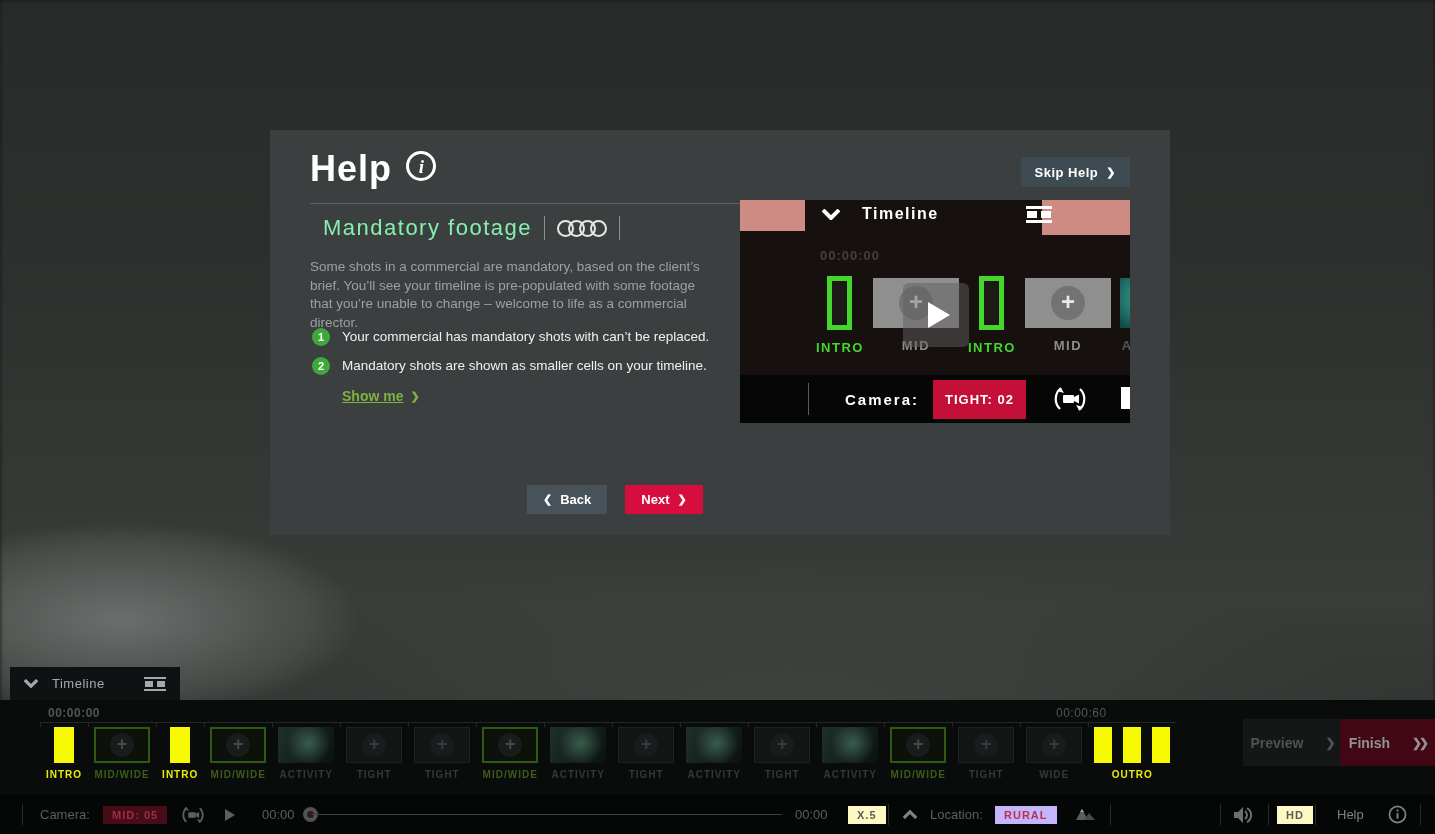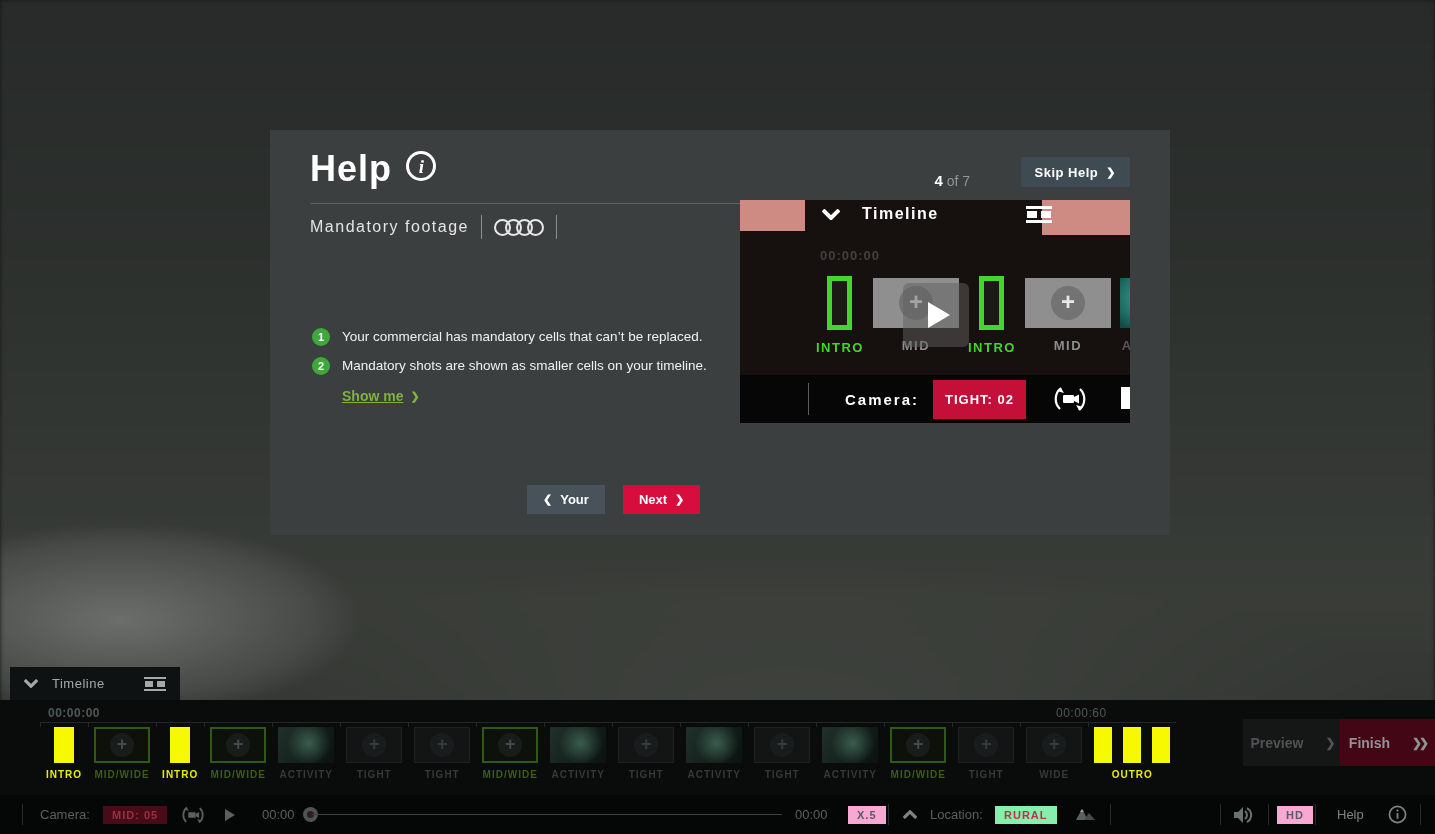--- a/index.html
+++ b/index.html
@@ -28,21 +28,21 @@
   .dlg-pager { position:absolute; left:40px; top:42px; width:660px; text-align:right;
     font-size:14px; color:#8f9797; }
   .dlg-pager b { color:#fff; font-size:15px; }
   .dlg-sep { position:absolute; left:40px; top:73px; width:660px; height:1px; background:#5d6363; }
   .skip-btn { position:absolute; right:40px; top:27px; height:30px; padding:0 14px;
     background:#3f4b52; color:#fff; font-size:13px; font-weight:bold; letter-spacing:.5px;
     display:flex; align-items:center; gap:8px; cursor:pointer; }
   .chev { font-size:11px; font-weight:bold; }
 
   .topic-row { position:absolute; left:40px; top:85px; display:flex; align-items:center; }
-  .topic-title { font-size:16px; color:#e5e5e5; letter-spacing:1.5px; }
+  .topic-title { font-size:22px; color:#86efac; letter-spacing:1.5px;margin-left:13px; }
   .vbar { width:1px; height:24px; background:#8a9090; margin:0 12px; }
   .audi-rings { display:flex; }
   .audi-rings i { width:17px; height:17px; border:2px solid #e8e8e8; border-radius:50%; display:block; }
   .audi-rings i + i { margin-left:-6px; }
 
   .dlg-body { position:absolute; left:40px; top:128px; width:405px; font-size:13.5px;
     line-height:1.38; color:#9aa1a1; }
   .steps { position:absolute; left:42px; top:198px; width:400px; }
   .step { display:flex; align-items:flex-start; margin-bottom:11px; }
   .step-num { flex:0 0 18px; width:18px; height:18px; border-radius:50%; background:#3fa83c;
@@ -139,83 +139,80 @@
   .tl-btn-preview { left:1243px; width:97px; background:#151616; color:#4e5354; }
   .tl-btn-finish { left:1340px; width:95px; background:#430615; color:#8f9394; }
   .tl-btn .chev { font-size:12px; letter-spacing:-3px; }
 
   
   .ctrl { position:absolute; left:0; top:795px; width:1435px; height:39px; background:#050606; z-index:3; }
   .ctrl .item { position:absolute; top:0; height:39px; display:flex; align-items:center; color:#596060; font-size:13px; }
   .cdiv { position:absolute; top:9px; width:1px; height:21px; background:#262b2b; }
   .cbadge { font-size:11px; font-weight:bold; letter-spacing:1px; padding:3px 9px; }
   .badge-red-dim  { background:#470c18; color:#9d2f43; }
-  .badge-red-mid  { background:#86efac; color:#b8334d; }
-  .badge-gray { background:#f9a8d4; color:#565d5d; }
+  .badge-red-mid  { background:#c4b5fd; color:#b8334d; }
+  .badge-gray { background:#fef9c3; color:#565d5d; }
   .play-tri { width:0; height:0; border-left:10px solid #596060; border-top:6px solid transparent; border-bottom:6px solid transparent; }
   .slider-handle { width:15px; height:15px; border-radius:50%; background:#4e5354; display:flex; align-items:center; justify-content:center; }
   .slider-handle i { width:7px; height:7px; border-radius:50%; background:#35191d; }
   .slider-line { position:absolute; left:312px; top:19px; width:470px; height:1px; background:#3c4141; }
   .chev-up { width:14px; height:9px; display:inline-block; }
 </style>
 </head>
 <body>
 
 <div id="stage">
   <div class="bg-scene"></div>
   <div class="bg-dim"></div>
 
   <div class="dialog">
     <div class="dlg-title-row">
       <span class="dlg-title">Help</span>
       <span class="info-badge">i</span>
-    </div>
-    <div class="dlg-pager">
-      <b>4</b>
-      <span>of 7</span>
     </div>
     <div class="skip-btn">
       <span>Skip Help</span>
       <span class="chev">❯</span>
     </div>
     <div class="dlg-sep"></div>
 
     <div class="topic-row">
       <span class="topic-title">Mandatory footage</span>
       <span class="vbar"></span>
       <span class="audi-rings">
           <i></i>
           <i></i>
           <i></i>
           <i></i>
         </span>
       <span class="vbar"></span>
     </div>
 
+    <div class="dlg-body">Some shots in a commercial are mandatory, based on the client’s brief. You’ll see your timeline is pre-populated with some footage that you’re unable to change – welcome to life as a commercial director.</div>
 
     <div class="steps">
         <div class="step">
           <span class="step-num">1</span>
-          <span class="step-text">Your commercial has mandatory cells that can’t be replaced.</span>
+          <span class="step-text">Your commercial has mandatory shots with can’t be replaced.</span>
         </div>
         <div class="step">
           <span class="step-num">2</span>
           <span class="step-text">Mandatory shots are shown as smaller cells on your timeline.</span>
         </div>
       </div>
 
     <div class="show-me">
       <span class="lbl">Show me</span>
       <span class="chev">❯</span>
     </div>
 
     <div class="dlg-buttons">
       <div class="btn btn-back">
         <span class="chev">❮</span>
-        <span>Your</span>
+        <span>Back</span>
       </div>
       <div class="btn btn-next">
         <span>Next</span>
         <span class="chev">❯</span>
       </div>
     </div>
 
     <div class="pv">
       <div class="pv-pink-l"></div>
       <div class="pv-pink-r"></div>

